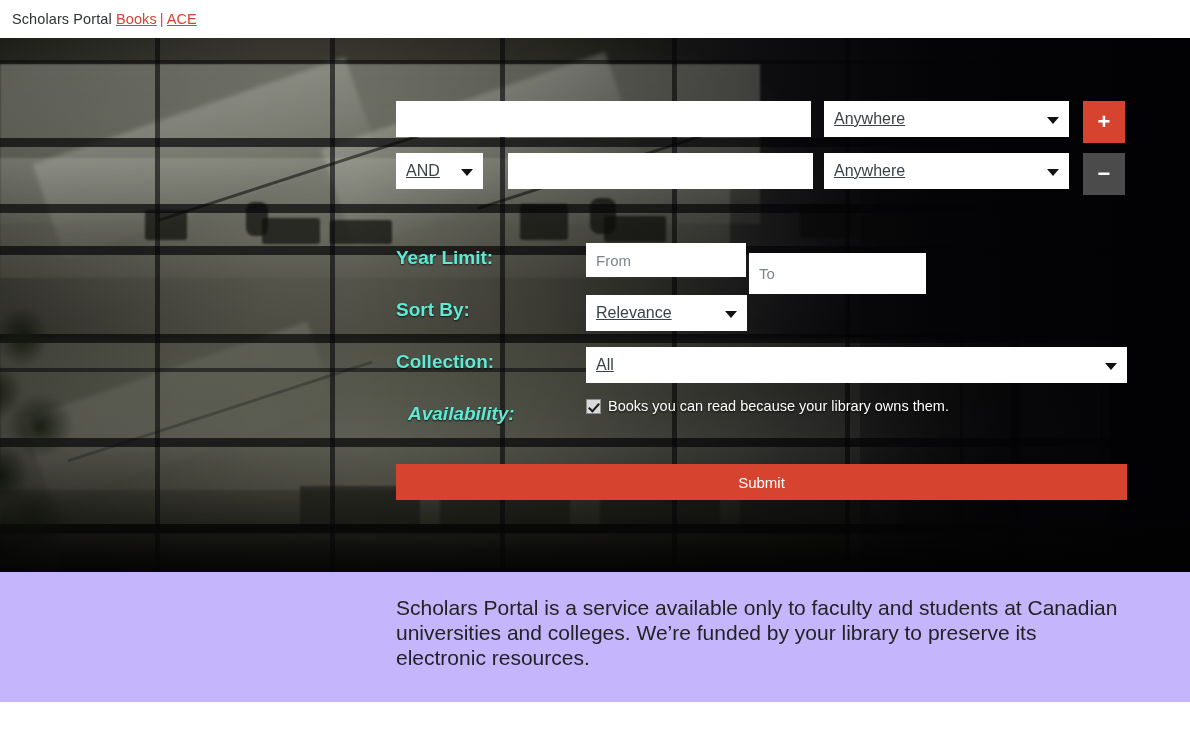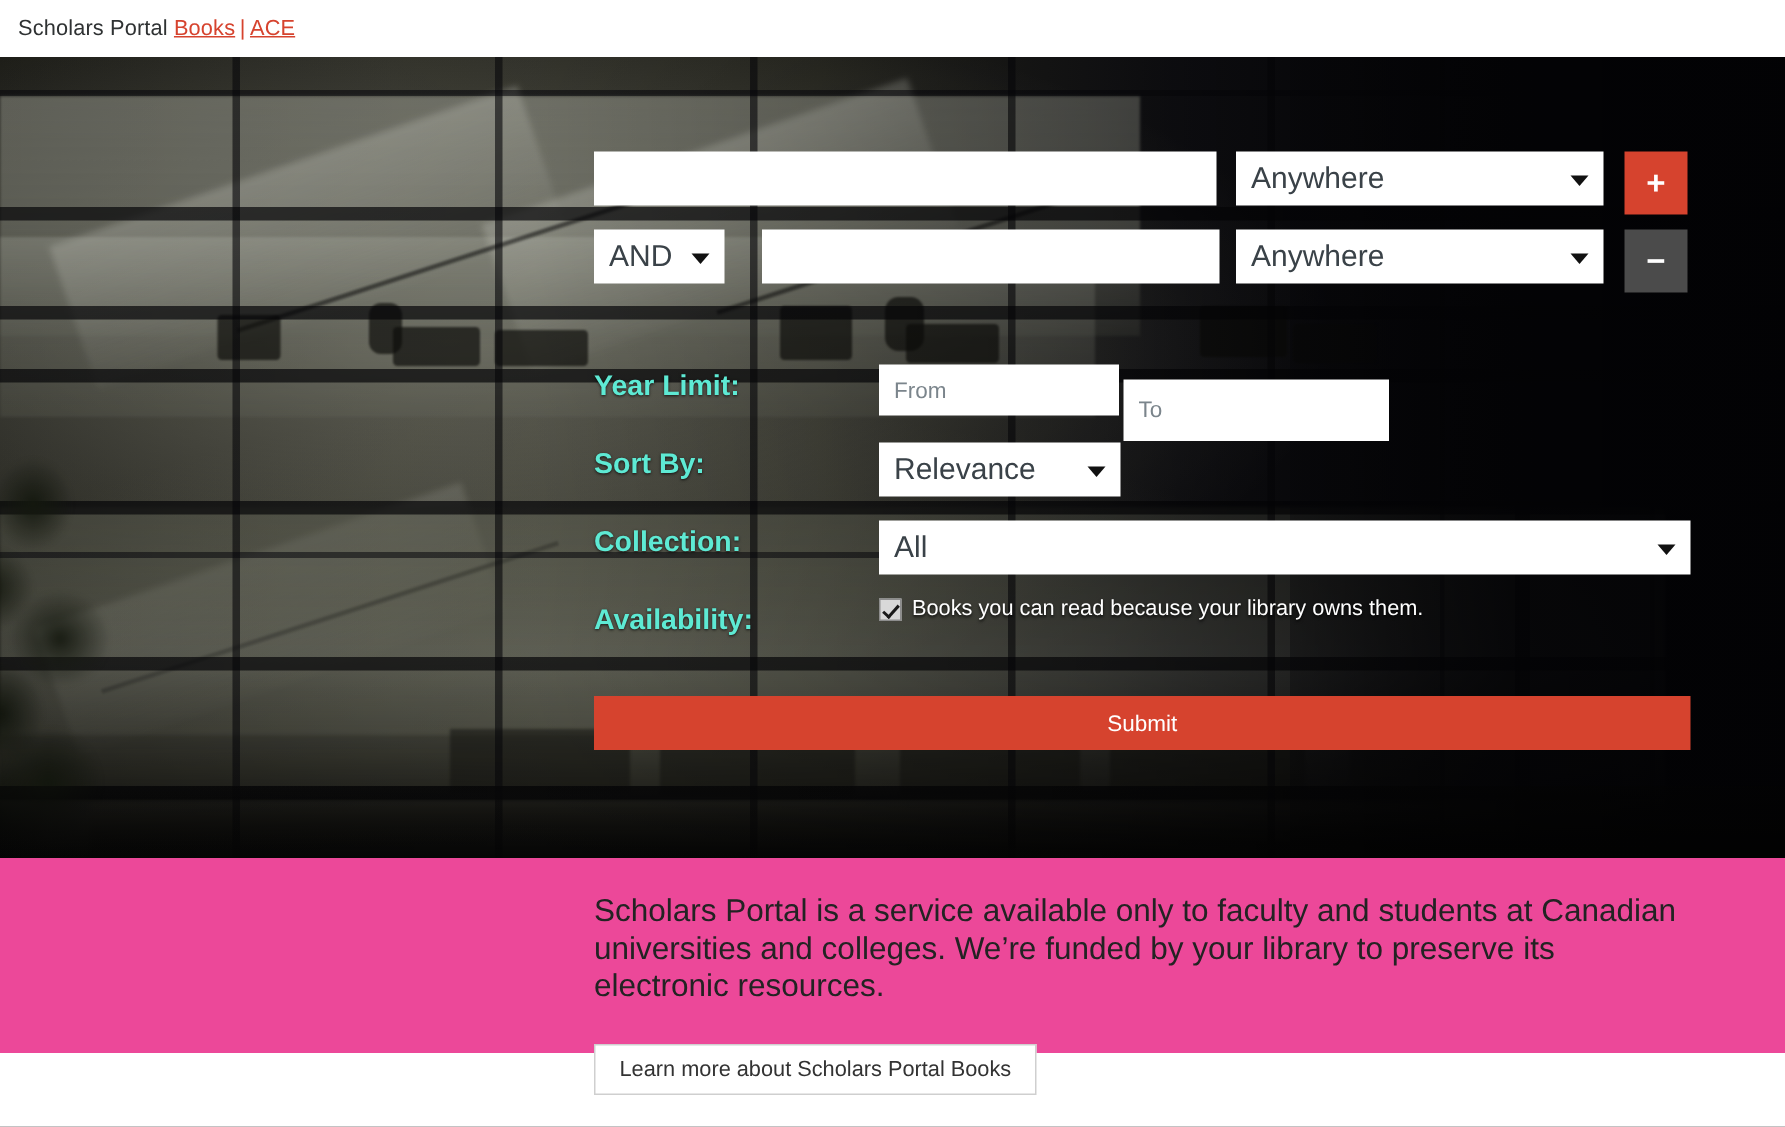--- a/index.html
+++ b/index.html
@@ -166,22 +166,22 @@
 
   
   .sel {
     position: relative; display: inline-block;
     background: #ffffff; height: 36px;
     cursor: pointer;
   }
   .sel > .sel-text {
     display: block; line-height: 36px;
     padding: 0 28px 0 10px;
-    font-size: 20px; color: #3a4248;
-    white-space: nowrap; overflow: hidden;
+    font-size: 16px; color: #3a4248;
+    white-space: nowrap; overflow: hidden; text-decoration: underline;
   }
   .sel > .arrow {
     position: absolute; right: 10px; top: 50%;
     margin-top: -2px;
     width: 0; height: 0;
     border-left: 6px solid transparent;
     border-right: 6px solid transparent;
     border-top: 7px solid #111111;
   }
 
@@ -220,21 +220,21 @@
   .yr-lbl { left: 0; top: 146px; }
   .yr-from { position: absolute; left: 190px; top: 142px; width: 160px; height: 34px; }
   .yr-to   { position: absolute; left: 353px; top: 152px; width: 177px; height: 41px; }
 
   .sort-lbl { left: 0; top: 198px; }
   .sort-sel { position: absolute; left: 190px; top: 194px; width: 161px; }
 
   .coll-lbl { left: 0; top: 250px; }
   .coll-sel { position: absolute; left: 190px; top: 246px; width: 541px; }
 
-  .avail-lbl { left: 0; top: 302px; }
+  .avail-lbl { left: 12px; top: 302px; font-style: italic; }
   .avail-opts { position: absolute; left: 190px; top: 297px; }
   .avail-opt {
     display: flex; align-items: center;
     margin-bottom: 4px; cursor: pointer;
   }
   .box {
     width: 15px; height: 15px;
     background: #d9d9d9;
     border: 1px solid #8d8d8d;
     margin-right: 7px;
@@ -265,21 +265,21 @@
     width: 731px; height: 36px;
     background: #d6432e; border: 0; cursor: pointer;
     color: #ffffff; font-size: 15px;
     font-family: "Liberation Sans", sans-serif;
   }
 
   
   .below {
     position: absolute; left: 0; top: 572px;
     width: 1190px; height: 130px;
-    background: #ec4899;
+    background: #c4b5fd;
   }
   .blurb {
     position: absolute; left: 396px; top: 24px;
     width: 725px;
     font-size: 21px; line-height: 1.18;
     color: #232323;
   }
   .learn {
     position: absolute; left: 396px; top: 124px;
     height: 34px; padding: 0 16px;
@@ -406,14 +406,13 @@
         <span class="avail-txt">Books you can read because your library owns them.</span>
       </div>
     </div>
 
     <button class="submit">Submit</button>
   </div>
 </div>
 
 <div class="below">
   <div class="blurb">Scholars Portal is a service available only to faculty and students at Canadian universities and colleges. We’re funded by your library to preserve its electronic resources.</div>
-  <button class="learn">Learn more about Scholars Portal Books</button>
 </div>
 
 </body></html>

